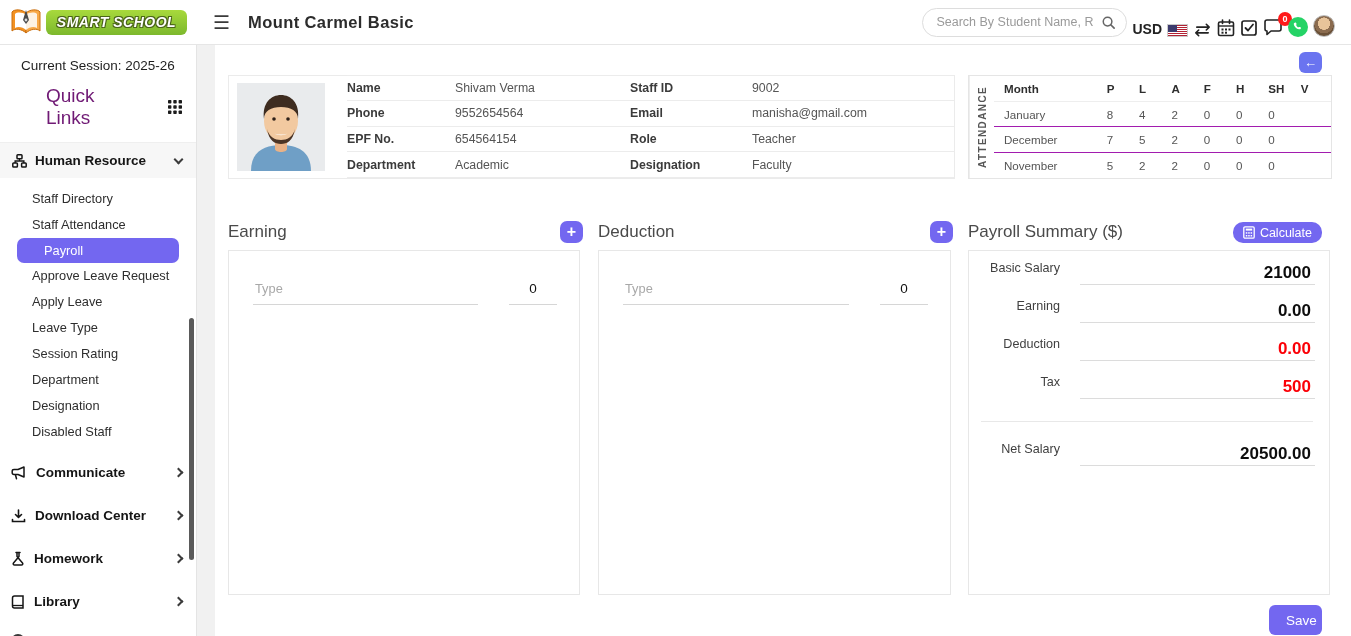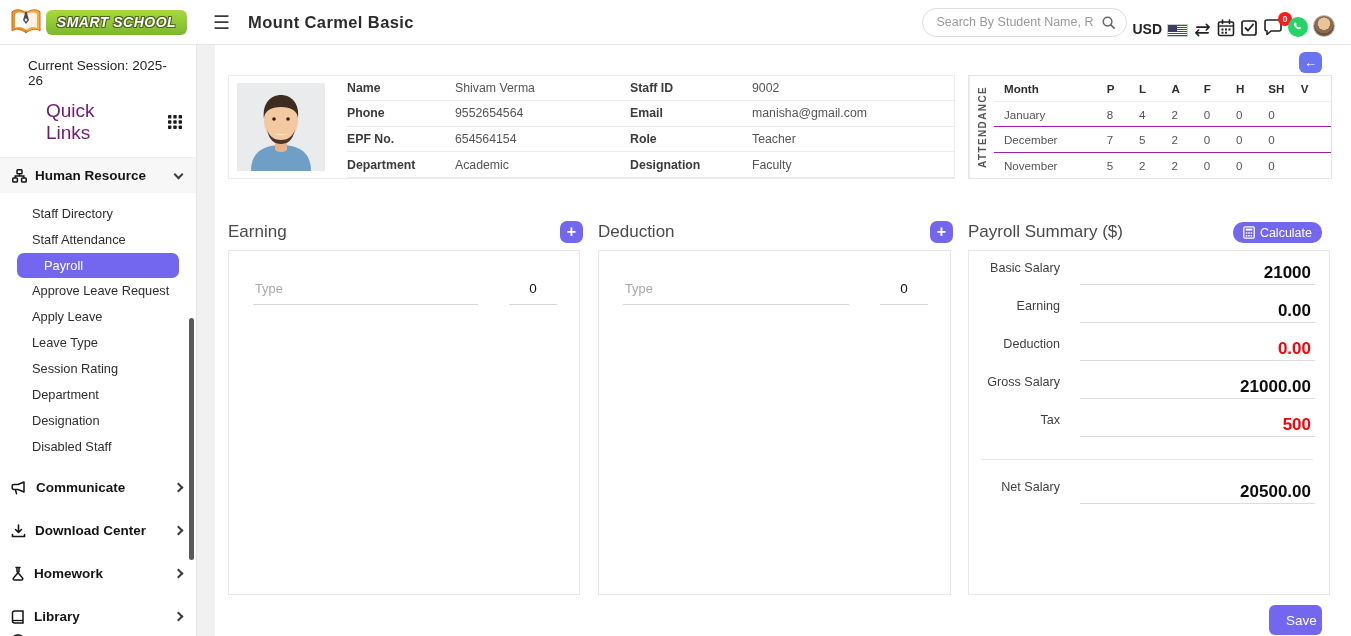--- a/index.html
+++ b/index.html
@@ -18,21 +18,21 @@
   .currency { font-size:14px; font-weight:bold; color:#222; }
   .flag { width:21px; height:13px; background:repeating-linear-gradient(#b22234 0 1px,#fff 1px 2px,#b22234 2px 3px,#fff 3px 4px,#b22234 4px 5px,#fff 5px 6px,#b22234 6px 7px,#fff 7px 8px,#b22234 8px 9px,#fff 9px 10px,#b22234 10px 11px,#fff 11px 12px,#b22234 12px 13px); position:relative; border:1px solid #ccc; }
   .flag::before { content:""; position:absolute; left:0; top:0; width:9px; height:7px; background:#3c3b6e; }
   .hicon { display:flex; align-items:center; position:relative; cursor:pointer; }
   .badge { position:absolute; top:-7px; right:-9px; background:#ff1a1a; color:#fff; font-size:9px; font-weight:bold; border-radius:8px; min-width:14px; height:14px; display:flex; align-items:center; justify-content:center; padding:0 3px; }
   .wa-circle { width:20px; height:20px; border-radius:50%; background:#25d366; display:flex; align-items:center; justify-content:center; }
   .avatar { width:22px; height:22px; border-radius:50%; background:radial-gradient(circle at 50% 38%, #e8c49a 0 38%, #8a6b4f 39% 60%, #6b5138 61%); border:1px solid #bbb; overflow:hidden; }
 
   
   .sidebar { position:absolute; top:45px; left:0; width:197px; height:591px; background:#fff; border-right:1px solid #e4e4e4; z-index:10; overflow:hidden; }
-  .session { padding:13px 28px 11px; font-size:13.5px; color:#1f1f1f; }
+  .session { padding:13px 21px 11px; font-size:13.5px; color:#1f1f1f; }
   .quicklinks { display:flex; align-items:center; justify-content:space-between; padding:1px 14px 13px 12px; border-bottom:1px solid #efefef; }
   .quicklinks span { font-size:19px; color:#701a75;margin-left:34px; }
   .hr-head { display:flex; align-items:center; gap:8px; padding:10px 14px 10px 12px; background:#f7f7f7; cursor:pointer; }
   .hr-head b { font-size:13.5px; color:#151515; flex:1; }
   .subitems { list-style:none; padding:8px 0 4px; }
   .subitems li { font-size:12.8px; color:#2e2e2e; padding:0 0 0 32px; height:26px; line-height:26px; cursor:pointer; white-space:nowrap; }
   .subitems li.active { background:#7367f0; color:#fff; margin:0 17px; padding-left:27px; border-radius:7px; height:25px; line-height:25px; }
   .side-section { display:flex; align-items:center; gap:9px; padding:12px 14px 12px 11px; margin-top:4px; cursor:pointer; }
   .side-section b { font-size:13.5px; color:#151515; flex:1; white-space:nowrap; }
   .chev-d { width:7px; height:7px; border-right:2px solid #3c3c3c; border-bottom:2px solid #3c3c3c; transform:rotate(45deg); margin-top:-3px; }
@@ -414,24 +414,20 @@
     </div>
     <div class="sum-row">
       <span class="sum-label">Earning</span>
       <input class="sum-val" value="0.00" style="">
     </div>
     <div class="sum-row">
       <span class="sum-label">Deduction</span>
       <input class="sum-val red" value="0.00" style="">
     </div>
     <div class="sum-row">
-      <span class="sum-label">Gross Salary</span>
-      <input class="sum-val" value="21000.00" style="">
-    </div>
-    <div class="sum-row">
       <span class="sum-label">Tax</span>
       <input class="sum-val red" value="500" style="">
     </div>
     <div class="sum-div"></div>
     <div class="sum-row">
       <span class="sum-label">Net Salary</span>
       <input class="sum-val" value="20500.00" style="">
     </div>
   </div>
 

